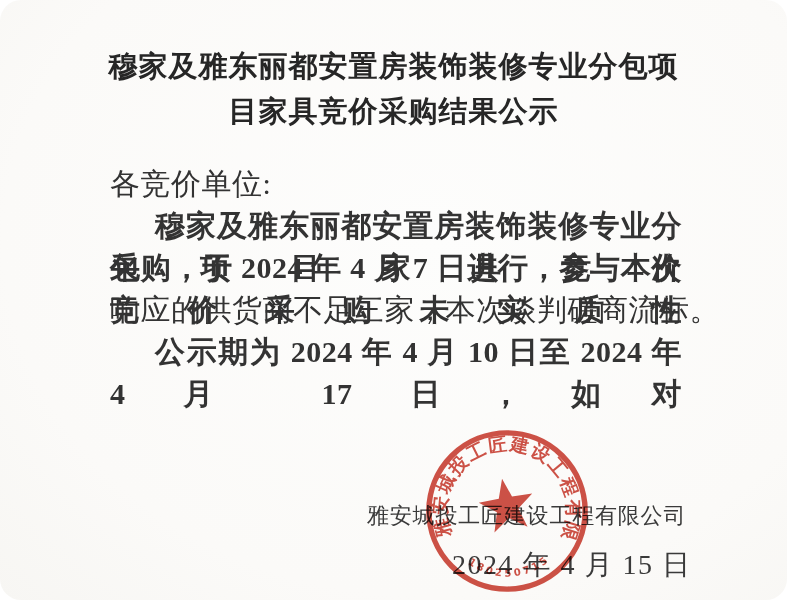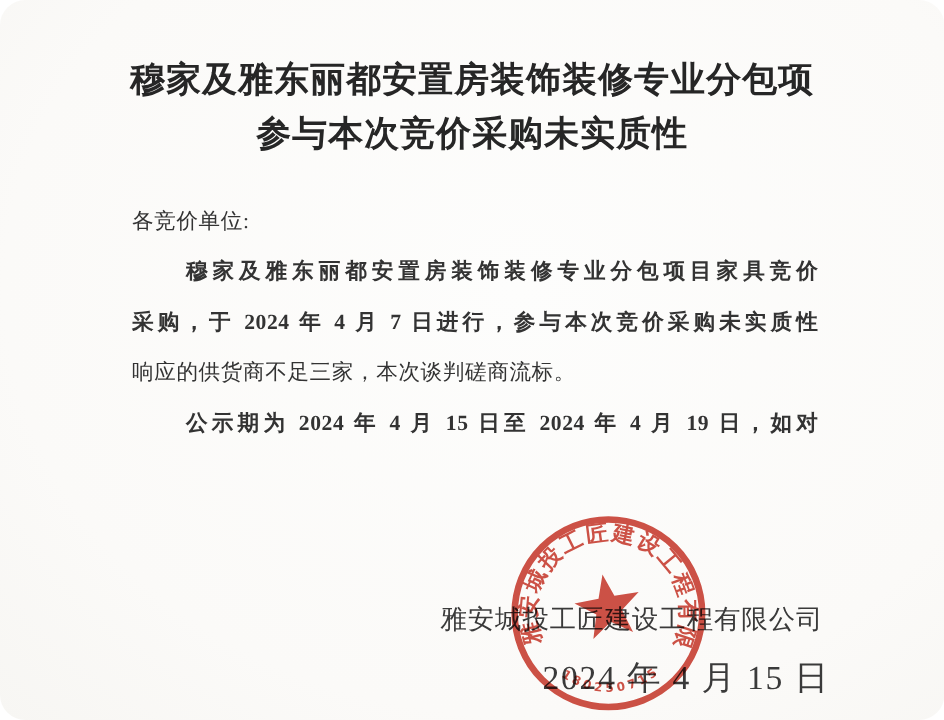--- a/index.html
+++ b/index.html
@@ -29,21 +29,21 @@
     line-height: 45px;
     letter-spacing: 1px;
     color: #262626;
   }
 
   .body-block {
     position: absolute;
     left: 110px;
     top: 163px;
     width: 572px;
-    font-size: 18px;
+    font-size: 30px;
     color: #333333;
   }
   .line {
     height: 42px;
     line-height: 42px;
     white-space: nowrap;
     letter-spacing: 0.5px;
   }
   .line.just {
     white-space: normal;
@@ -94,29 +94,29 @@
     fill: var(--seal-color);
   }
 </style>
 </head>
 <body>
 
 <div class="page">
 
   <div class="title">
     <div>穆家及雅东丽都安置房装饰装修专业分包项</div>
-    <div>参与本次竞价采购未实质性</div>
+    <div>目家具竞价采购结果公示</div>
   </div>
 
   <div class="body-block">
     <div class="line">各竞价单位:</div>
     <div class="line just indent">穆家及雅东丽都安置房装饰装修专业分包项目家具竞价</div>
     <div class="line just">采购，于 2024 年 4 月 7 日进行，参与本次竞价采购未实质性</div>
     <div class="line">响应的供货商不足三家，本次谈判磋商流标。</div>
-    <div class="line just indent">公示期为 2024 年 4 月 15 日至 2024 年 4 月 19 日，如对</div>
+    <div class="line just indent">公示期为 2024 年 4 月 10 日至 2024 年 4 月 17 日，如对</div>
   </div>
 
   <div class="company">雅安城投工匠建设工程有限公司</div>
   <div class="sign-date">2024 年 4 月 15 日</div>
 
   <svg class="seal" viewBox="0 0 200 200" xmlns="http://www.w3.org/2000/svg">
     <defs>
       <path id="arcTop" d="M 34.8 130.4 A 72 72 0 1 1 165.2 130.4" fill="none"></path>
       <path id="arcBottom" d="M 49.9 159.8 A 78 78 0 0 0 150.1 159.8" fill="none"></path>
     </defs>

